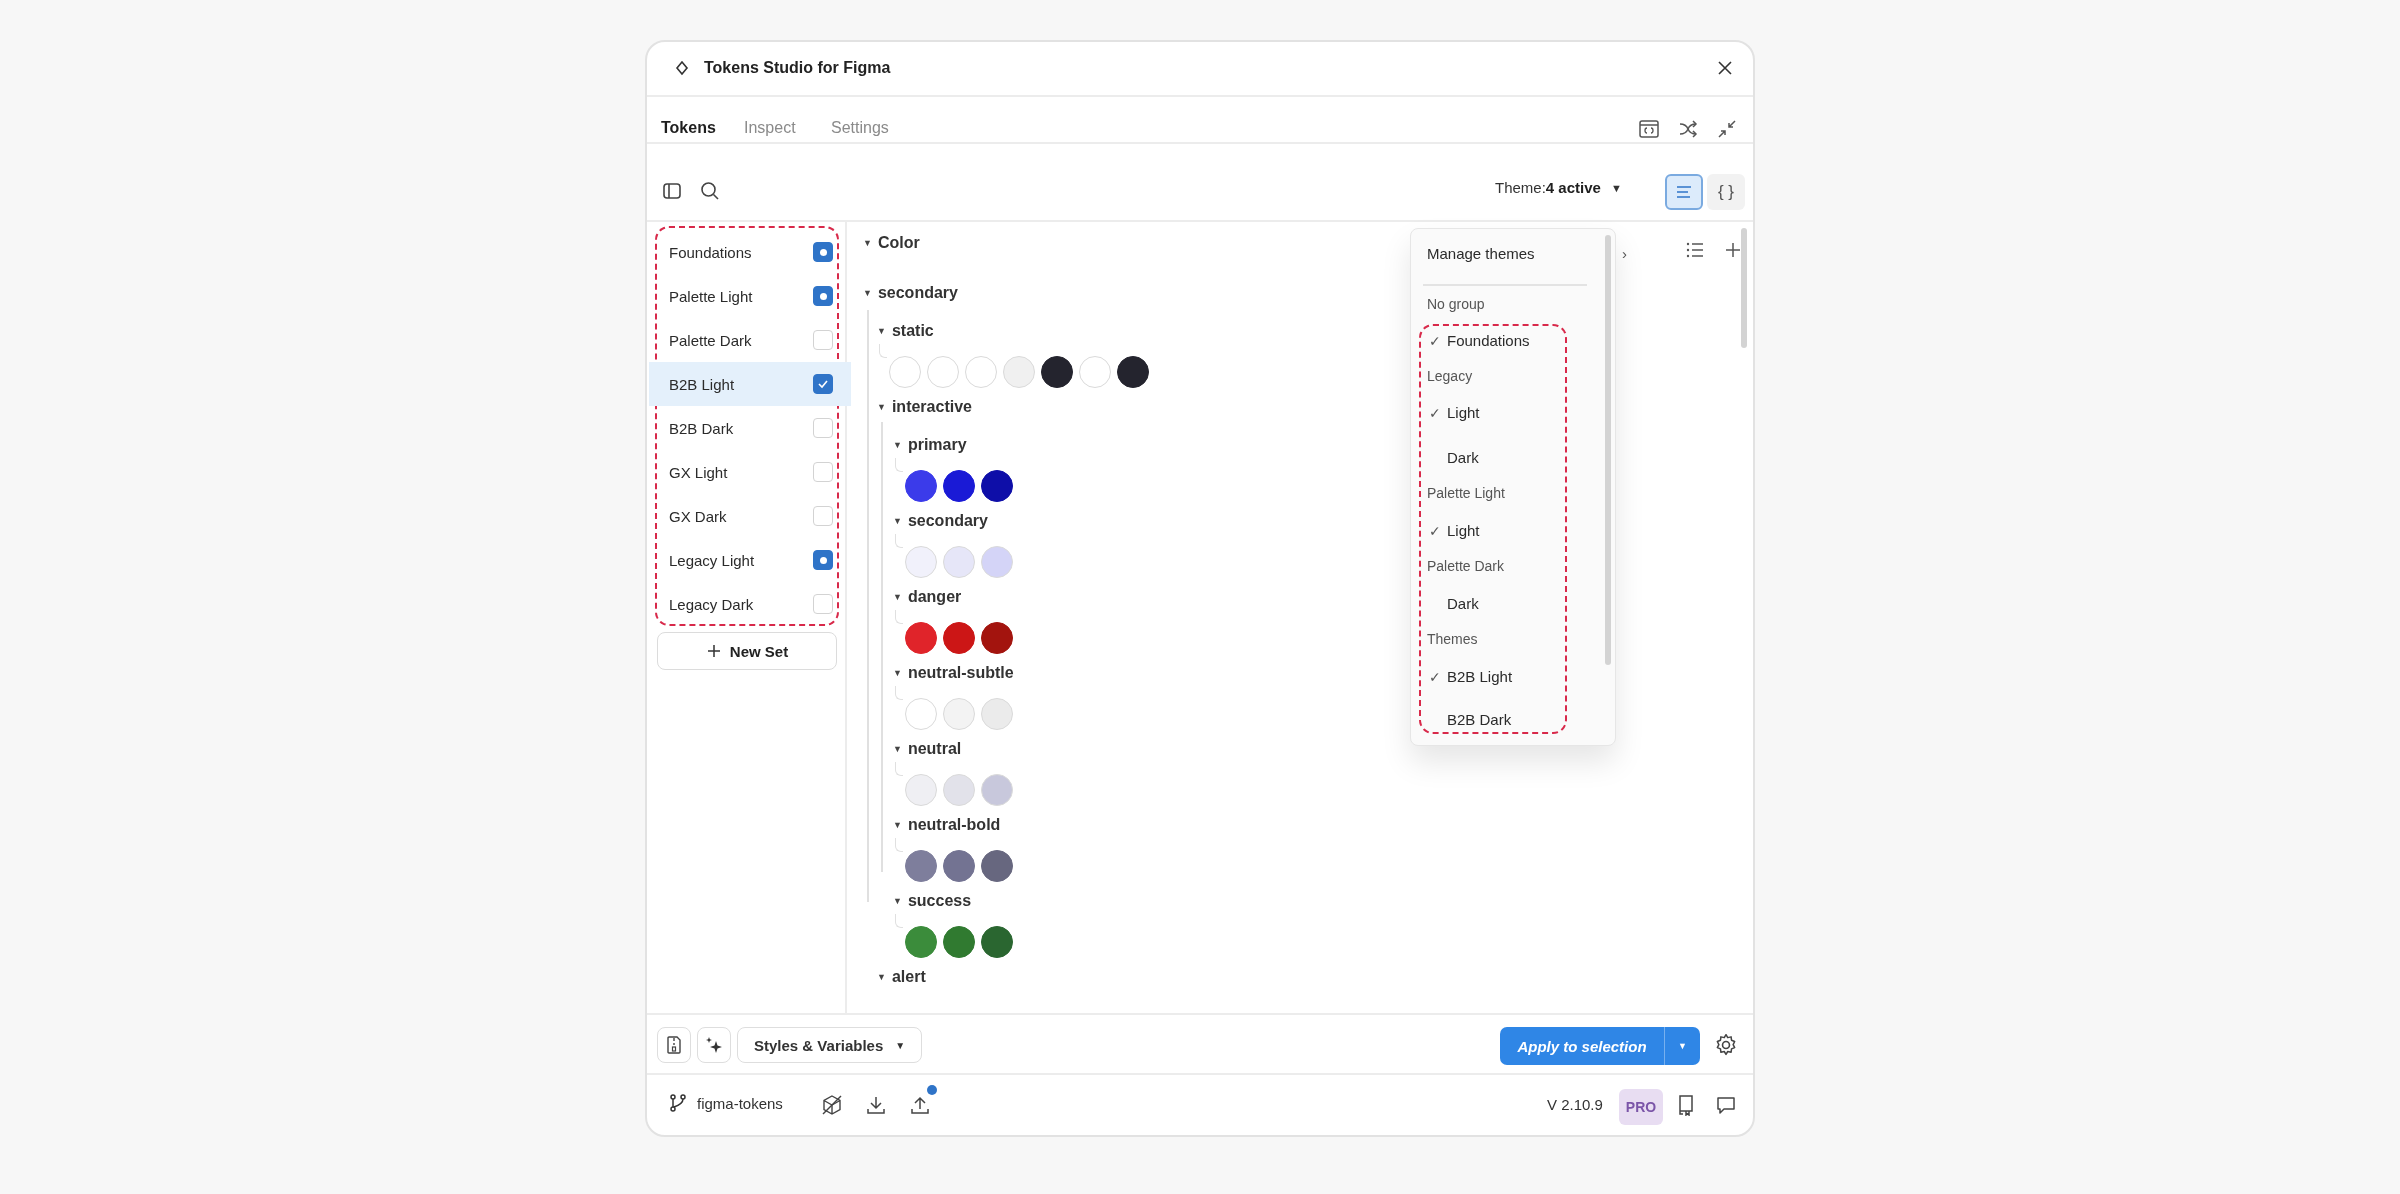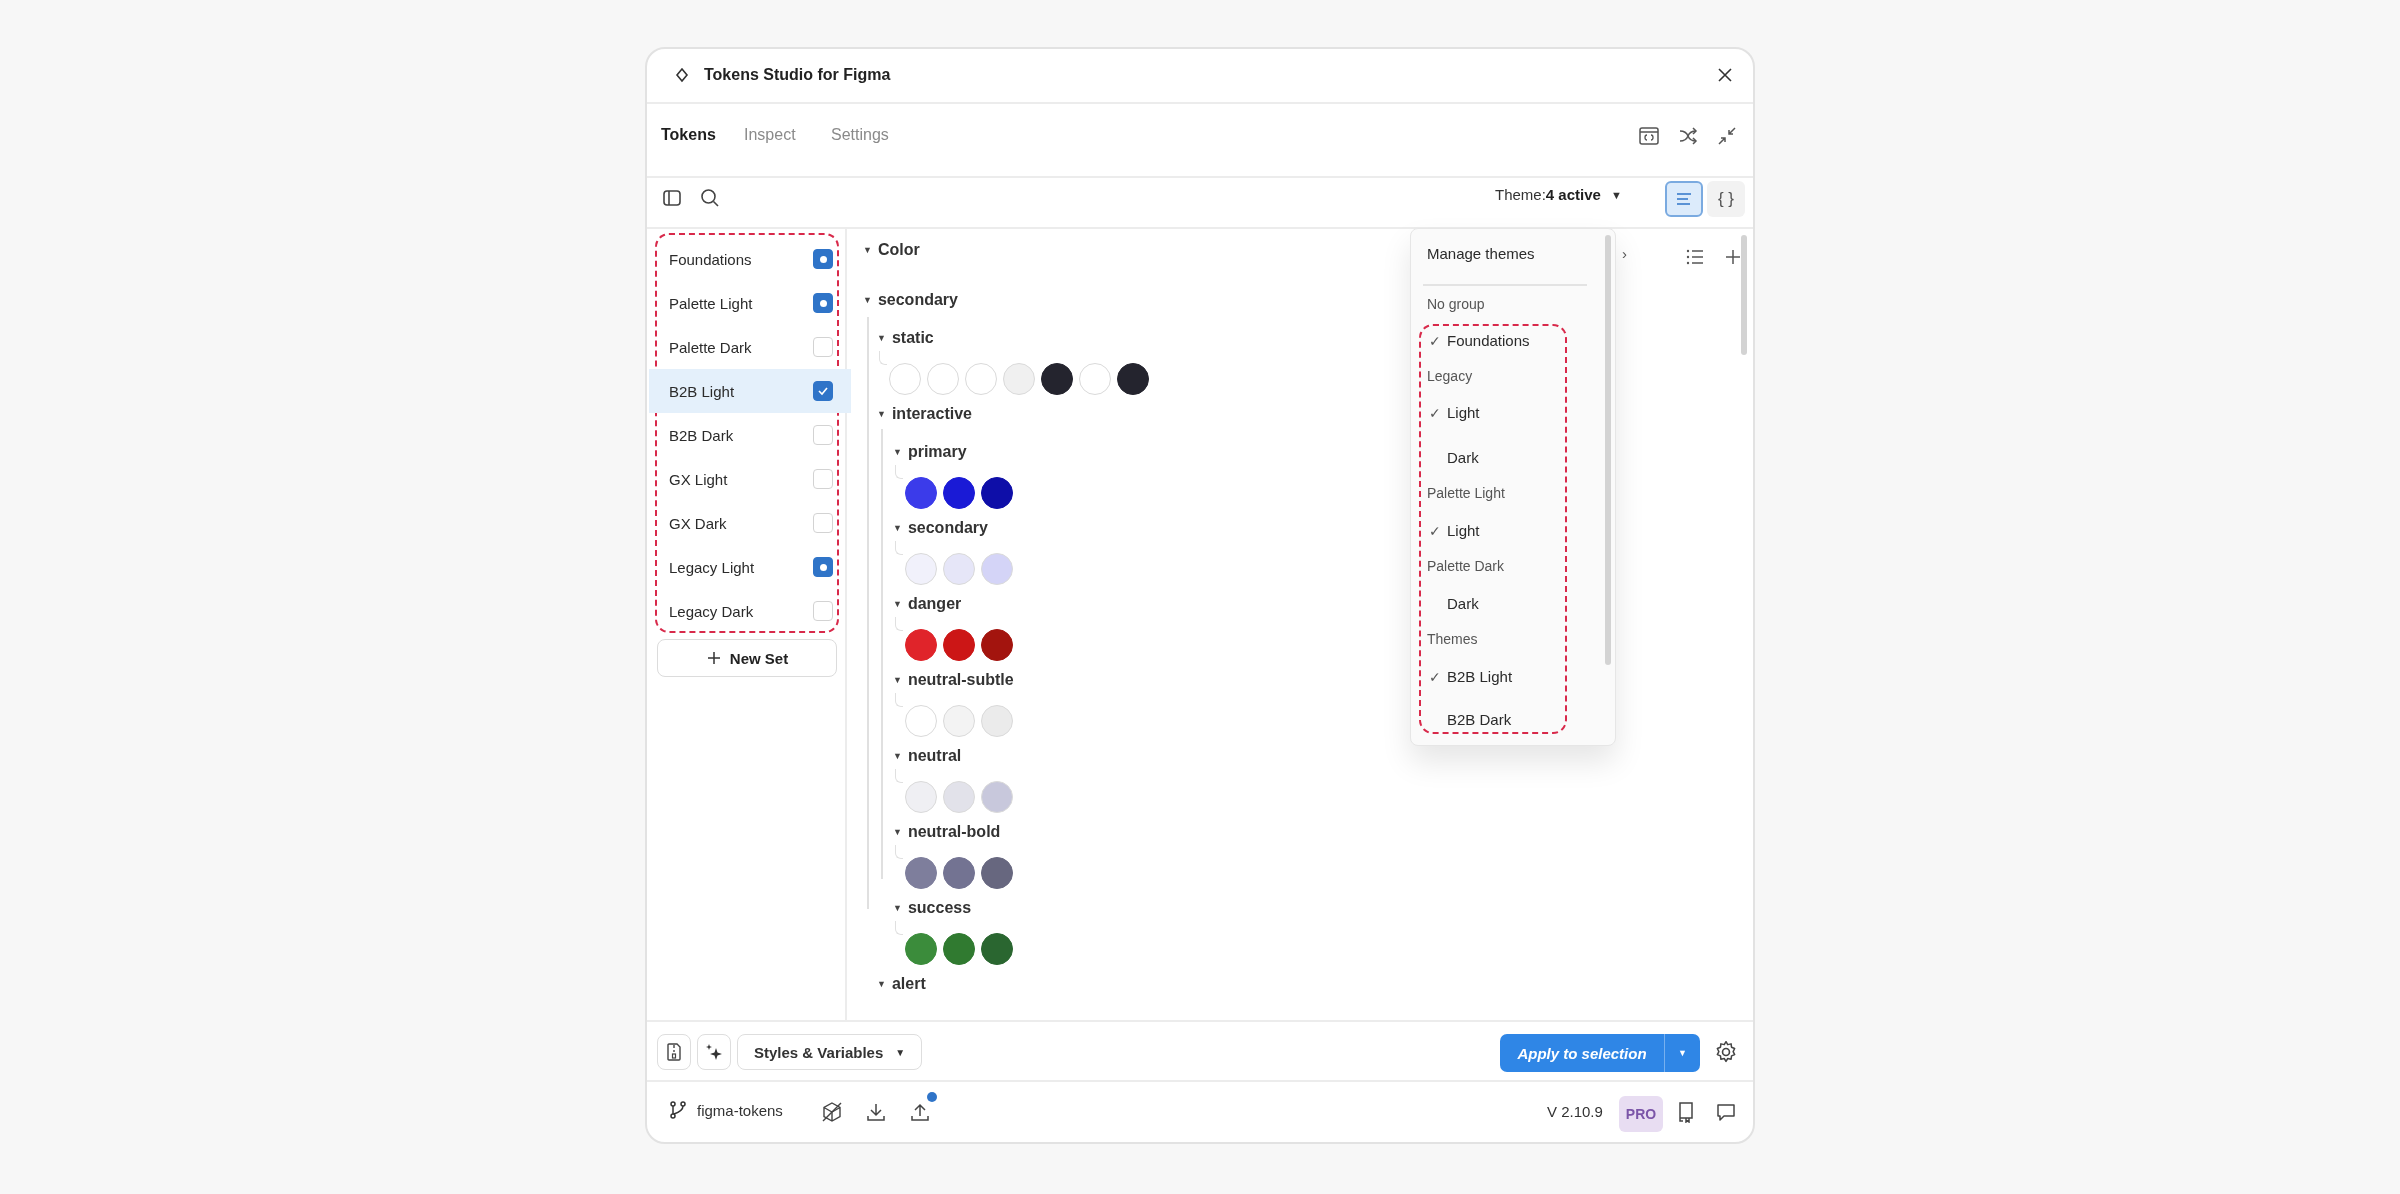--- a/index.html
+++ b/index.html
@@ -1,31 +1,31 @@
 <!DOCTYPE html>
 <html><head>
 <meta charset="utf-8">
 <style>
   * { box-sizing: border-box; margin: 0; padding: 0; }
   html, body { width: 2400px; height: 1194px; background: #f7f7f7; overflow: hidden; }
   body { font-family: "Liberation Sans", "DejaVu Sans", sans-serif; color: #1f1f1f; position: relative; }
 
   .window {
-    position: absolute; left: 645px; top: 47px; width: 1110px; height: 1097px;
+    position: absolute; left: 645px; top: 40px; width: 1110px; height: 1097px;
     background: #fff; border: 2px solid #e2e2e2; border-radius: 20px; overflow: hidden;
   }
 
   
   .titlebar { position: absolute; left: 0; top: 0; right: 0; height: 55px; border-bottom: 2px solid #ececec; display: flex; align-items: center; }
   .titlebar .logo { position: absolute; left: 27px; top: 18px; width: 16px; height: 16px; }
   .titlebar .title { position: absolute; left: 57px; top: 17px; font-size: 16px; font-weight: 600; color: #222; }
   .titlebar .close { position: absolute; right: 16px; top: 14px; width: 24px; height: 24px; display: flex; align-items: center; justify-content: center; cursor: pointer; }
 
   
-  .tabsrow { position: absolute; left: 0; top: 55px; right: 0; height: 74px; border-bottom: 2px solid #ececec; }
+  .tabsrow { position: absolute; left: 0; top: 55px; right: 0; height: 47px; border-bottom: 2px solid #ececec; }
   .tab { position: absolute; top: 22px; font-size: 16px; color: #8a8a8a; cursor: pointer; }
   .tab.active { color: #1f1f1f; font-weight: 600; }
   .tabsrow .ticon { position: absolute; top: 18px; width: 28px; height: 28px; display: flex; align-items: center; justify-content: center; cursor: pointer; }
 
   
   .toolrow { position: absolute; left: 0; top: 120px; right: 0; height: 60px; border-bottom: 2px solid #ececec; }
   .toolrow .sidebar-toggle { position: absolute; left: 14px; top: 18px; width: 22px; height: 22px; cursor: pointer; }
   .toolrow .search-icon { position: absolute; left: 52px; top: 18px; width: 22px; height: 22px; }
   .toolrow .search-input { position: absolute; left: 78px; top: 12px; width: 400px; height: 34px; border: none; outline: none; font-size: 16px; color: #333; background: transparent; font-family: "Liberation Sans", sans-serif; }
   .toolrow .search-input::placeholder { color: #8a8a8a; }

